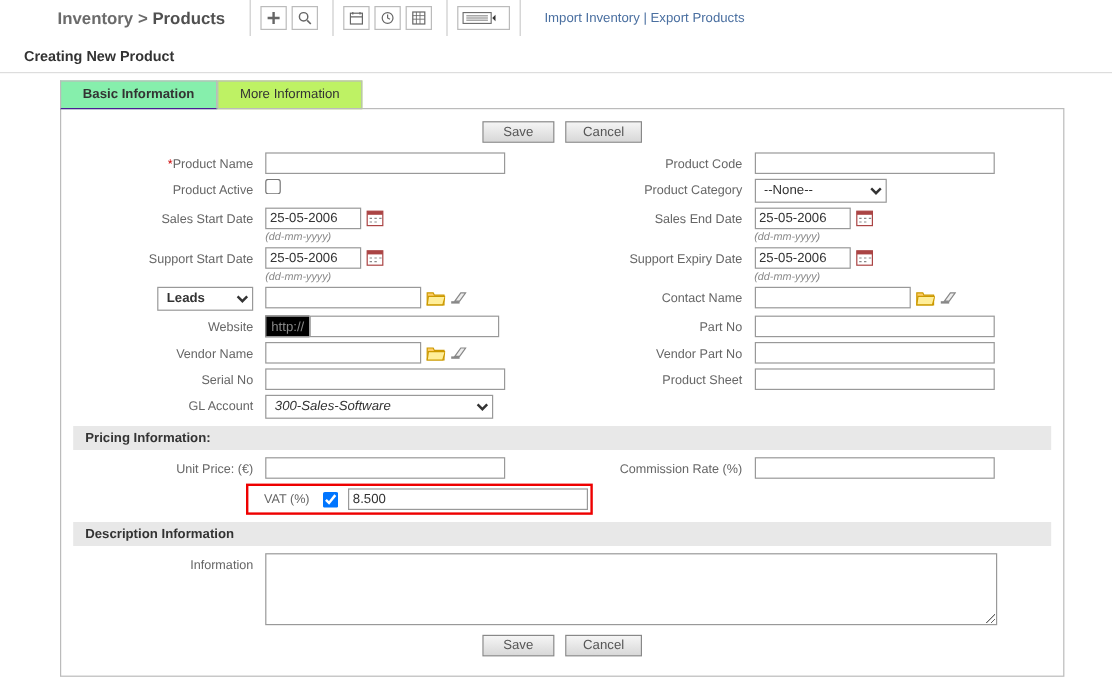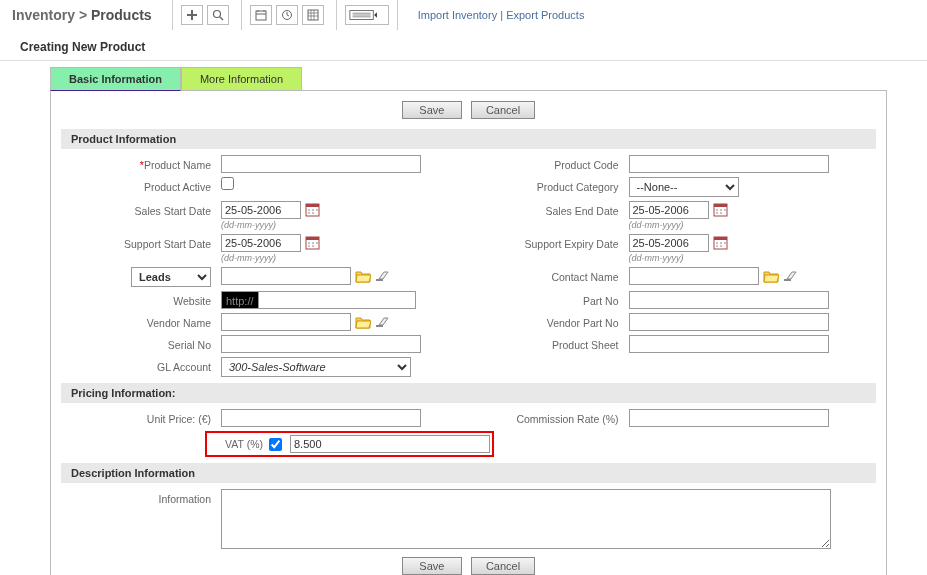--- a/index.html
+++ b/index.html
@@ -1,17 +1,17 @@
 <!DOCTYPE html>
 <html><head>
 <meta charset="utf-8">
 <style>
 * { box-sizing: border-box; margin: 0; padding: 0; }
 body { font-family: Arial, Helvetica, sans-serif; font-size: 11px; color: #333; background: #fff; width: 927px; }
-.header { display: flex; align-items: center; height: 30px; border-bottom: 1px solid transparent; }
+.header { display: flex; align-items: center; height: 30px; border-bottom: 1px solid transparent; padding-left: 36px; }
 .breadcrumb { font-size: 14px; font-weight: bold; padding: 6px 12px; color: #6b6b6b; }
 .breadcrumb .current { color: #505050; }
 .toolbar-sep { border-left: 1px solid #ccc; height: 30px; margin: 0 8px; }
 .icon-btn { width: 22px; height: 20px; border: 1px solid #bbb; background: #fff; display: inline-flex; align-items: center; justify-content: center; margin-right: 4px; cursor: pointer; }
 .icon-btn svg { width: 12px; height: 12px; }
 .toolbar-group { display: flex; align-items: center; }
 .view-btn { width: 44px; height: 20px; border: 1px solid #bbb; display: inline-flex; align-items: center; justify-content: center; cursor: pointer; }
 .imp-exp { font-size: 11px; color: #4a6fa0; padding-left: 12px; }
 .imp-exp span { cursor: pointer; }
 .subheader { font-size: 12px; font-weight: bold; padding: 10px 20px 6px 20px; color: #333; border-bottom: 1px solid #ddd; }
@@ -34,21 +34,21 @@
 input[type=text] { width: 200px; height: 18px; }
 input.sm { width: 130px; }
 input.tiny { width: 80px; }
 input.wide { width: 200px; }
 select { height: 20px; }
 select.lead { width: 80px; font-weight: bold; }
 select.gl { width: 190px; height: 20px; font-style: italic; }
 select.cat { width: 110px; }
 textarea { width: 610px; height: 60px; }
 .vat-highlight { border: 2px solid #e00; display: inline-flex; align-items: center; padding: 2px 2px; }
-.vat-highlight .label { width: 60px; text-align: right; padding: 0 6px; }
+.vat-highlight .label { width: 60px; text-align: center; padding: 0 6px; }
 .cal-icon { width: 16px; height: 16px; display: inline-block; }
 .folder-icon { width: 16px; height: 13px; display: inline-block; }
 .clear-icon { width: 14px; height: 12px; display: inline-block; }
 .chk { width: 13px; height: 13px; }
 .http-prefix { border: 1px solid #999; border-right: none; padding: 2px 4px; background: #000000; color: #888; font-size: 11px; height: 18px; line-height: 14px; display: inline-block; }
 .http-wrap { display: inline-flex; }
 .http-wrap input { width: 158px; }
 </style>
 </head>
 <body>
@@ -118,21 +118,20 @@
     <div class="tab active">Basic Information</div>
     <div class="tab">More Information</div>
   </div>
   <div class="panel">
 
     <div class="btn-row">
       <span class="btn">Save</span>
       <span class="btn">Cancel</span>
     </div>
 
-    <div class="section-title">Product Information</div>
     <div class="fields">
 
       <div class="row">
         <div class="label"><span class="req">*</span><span>Product Name</span></div>
         <div class="value">
             <input type="text" style="">
           </div>
       </div>
       <div class="row">
         <div class="label">Product Code</div>

